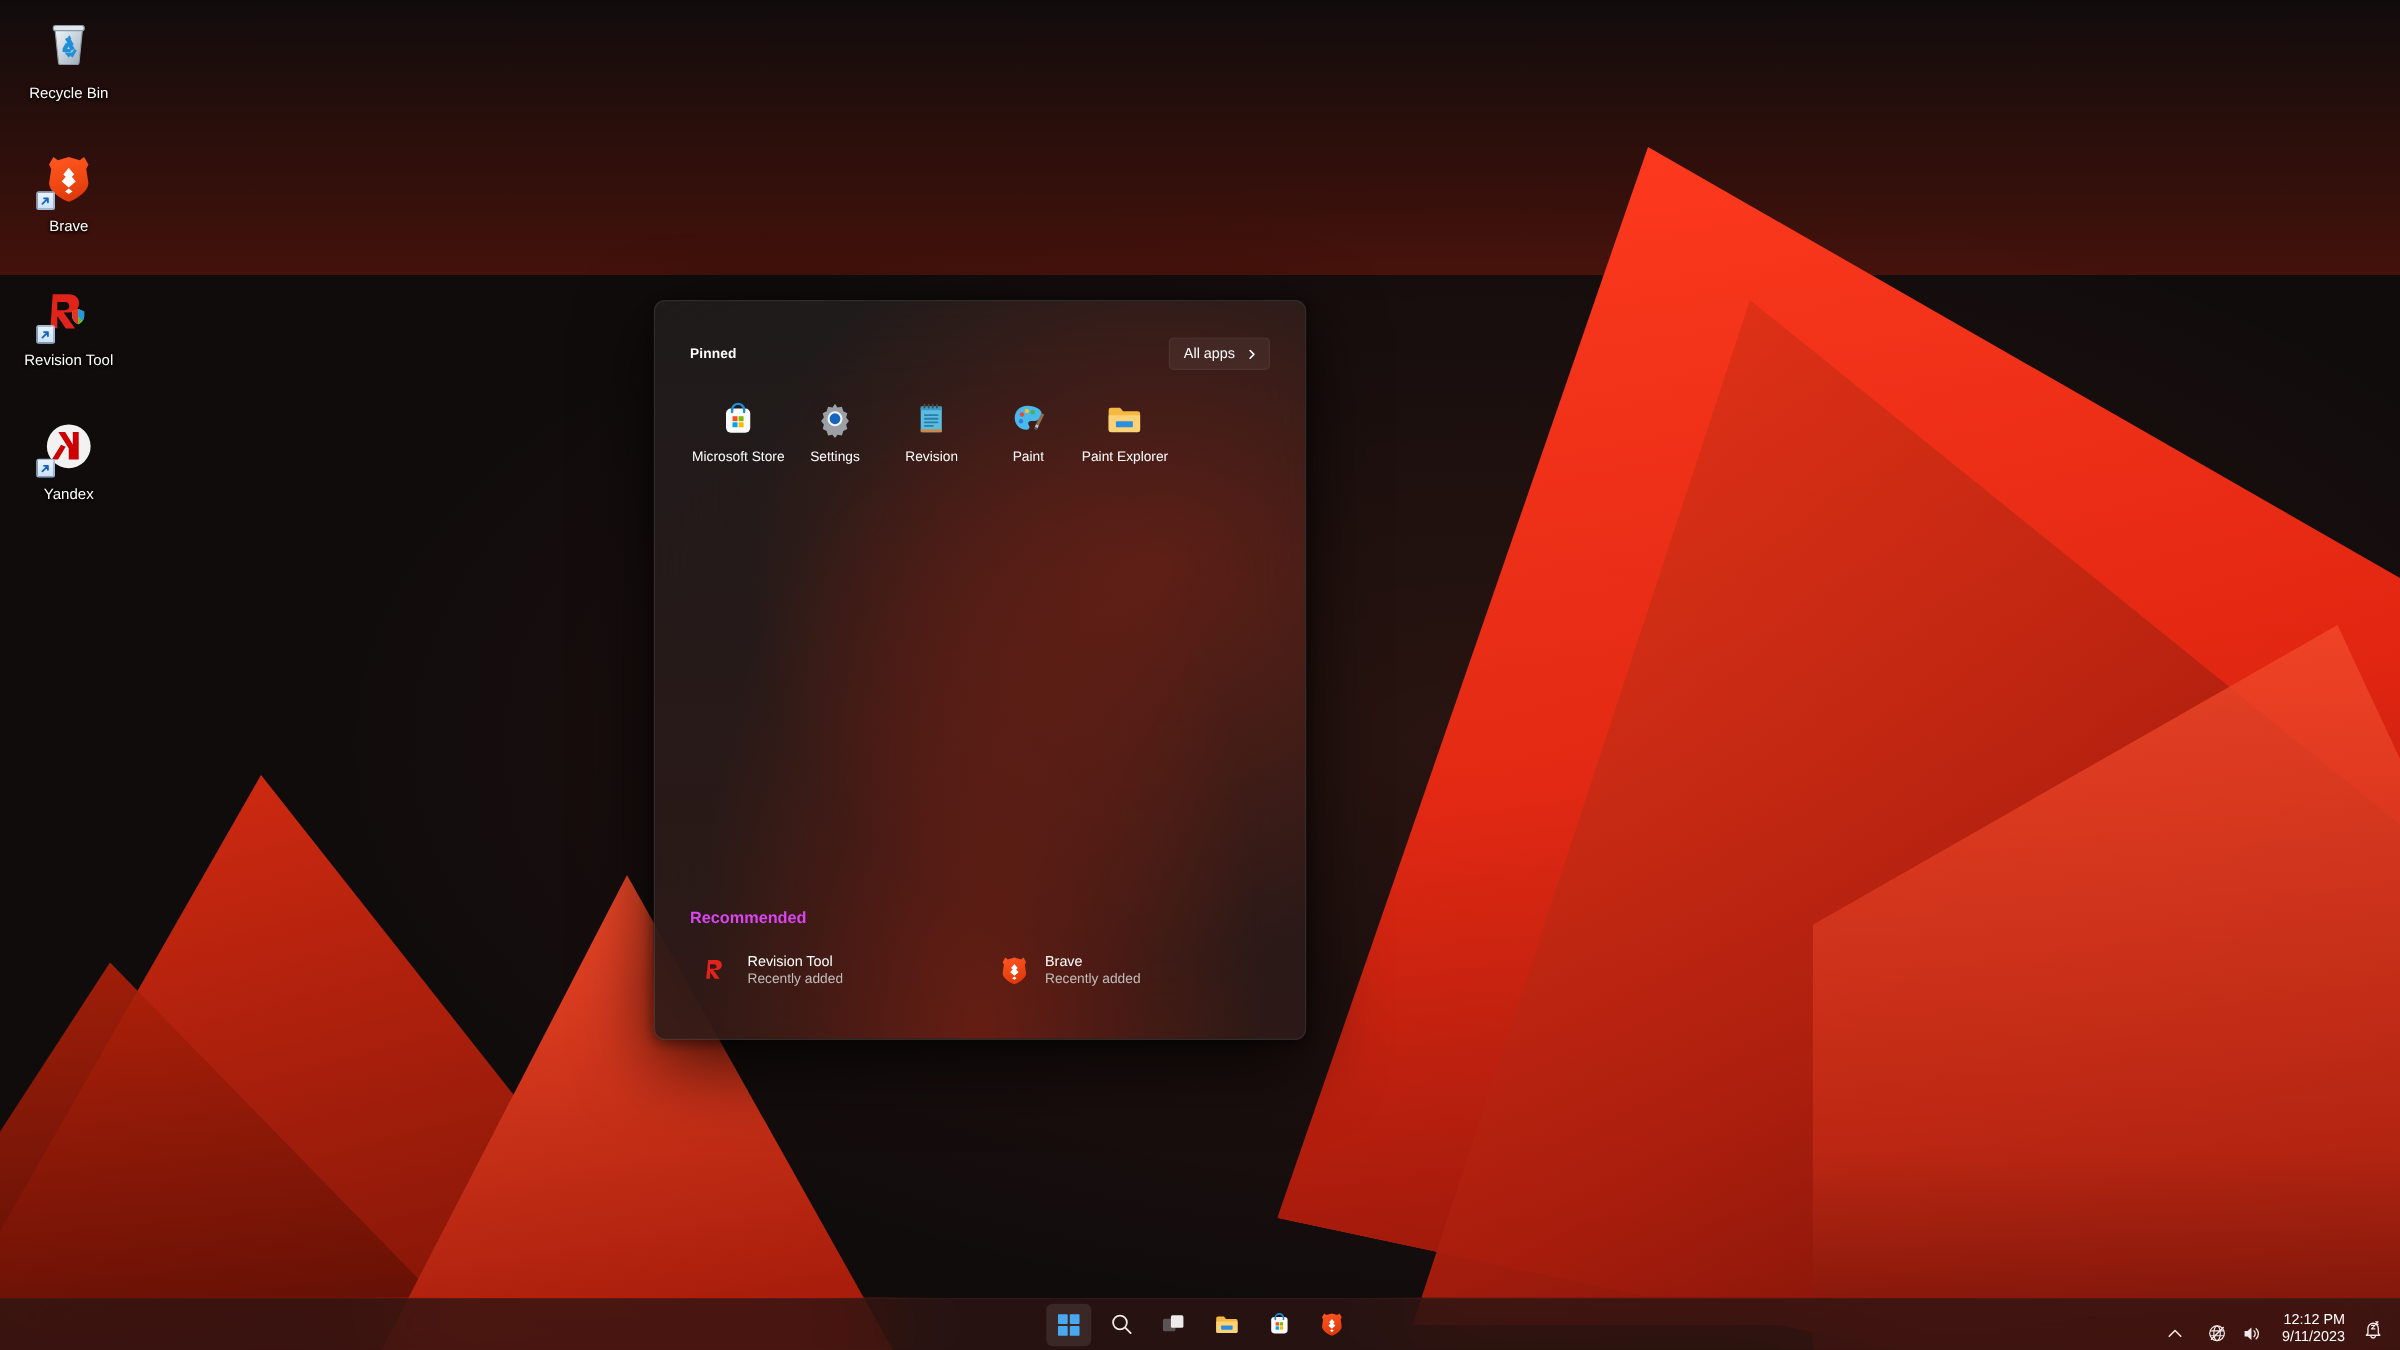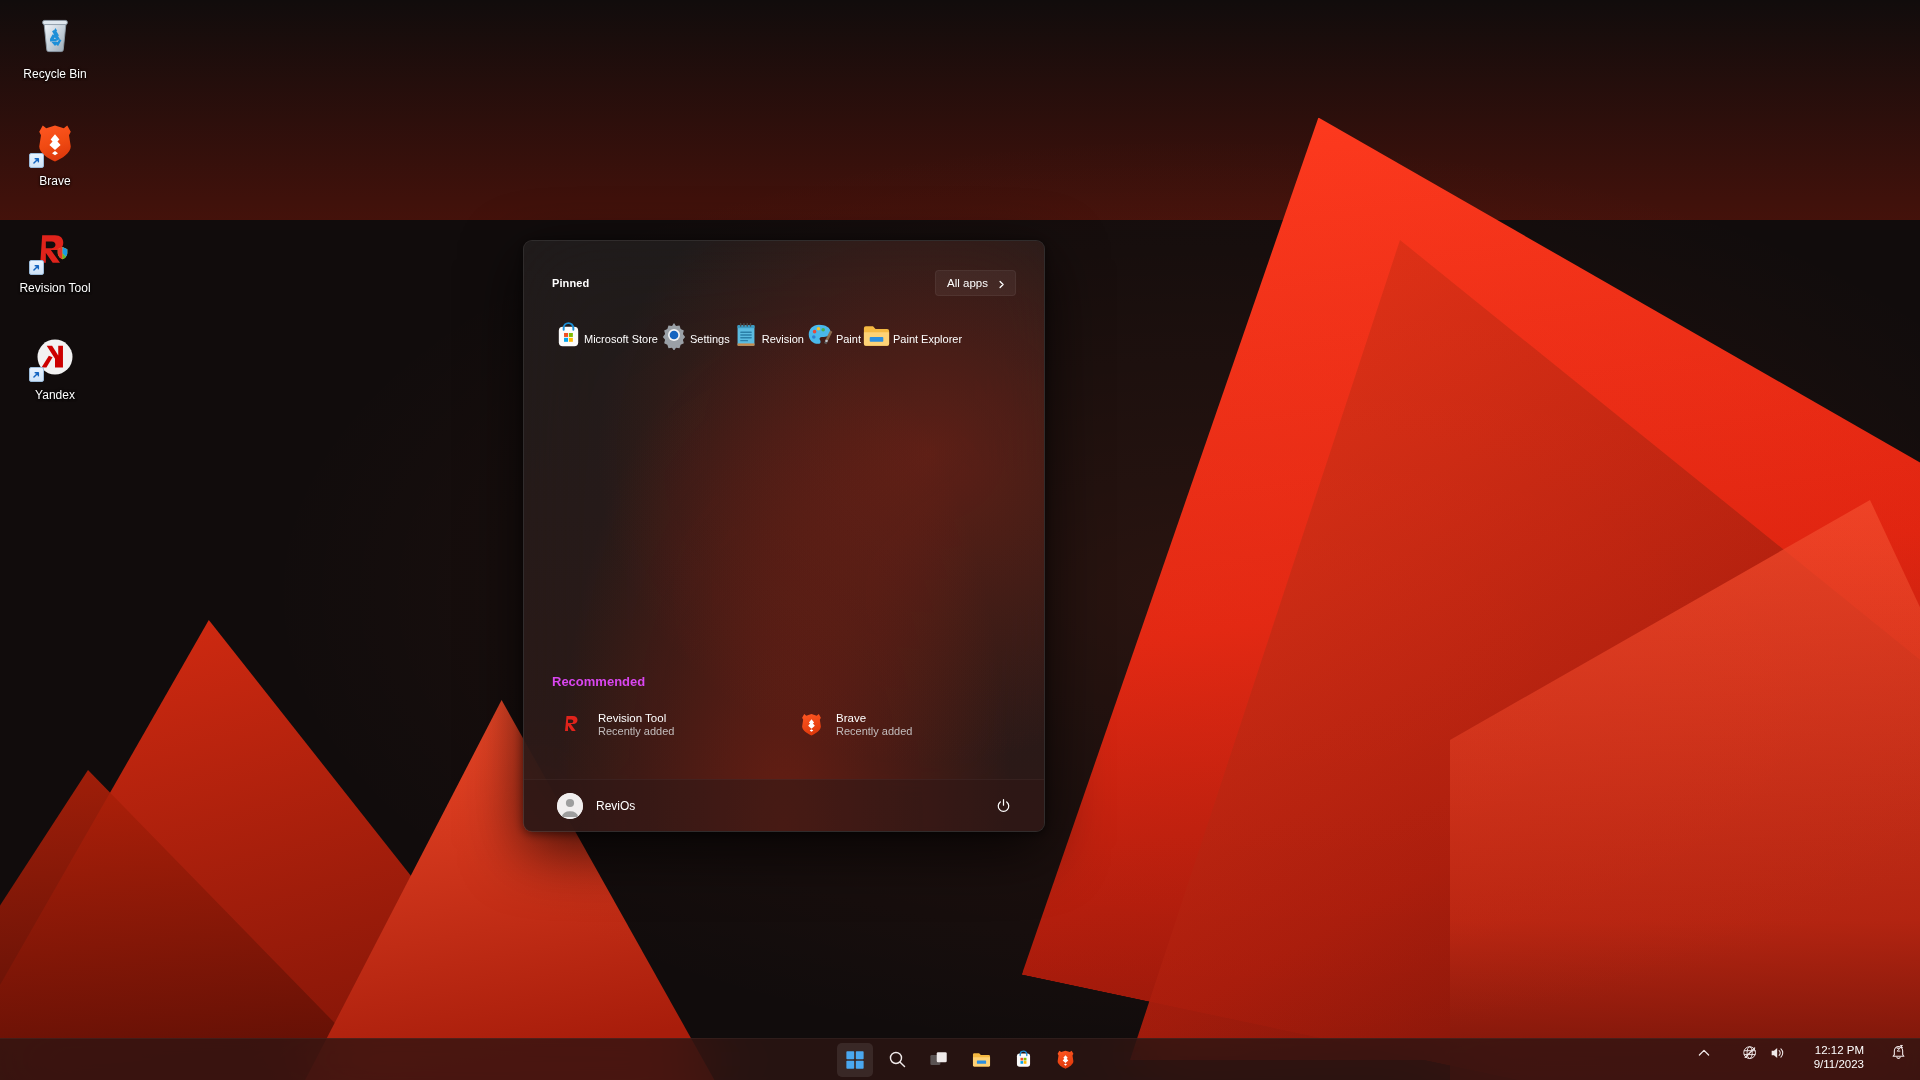--- a/index.html
+++ b/index.html
@@ -160,21 +160,21 @@
   .allapps-btn .chev { width:9px; height:9px; color:#ffffff; }
 
   
   .pinned-grid {
     margin:14px 28px 0;
     display:grid;
     grid-template-columns:repeat(6, 1fr);
     row-gap:6px;
   }
   .pin-item {
-    display:flex; flex-direction:row; align-items:center;
+    display:flex; flex-direction:column; align-items:center;
     padding:9px 0 8px; border-radius:5px; cursor:default;
   }
   .pin-item .pin-ico { width:32px; height:32px; display:flex; align-items:center; justify-content:center; }
   .pin-item .pin-lbl {
     margin-top:9px; font-size:11px; color:#ffffff;
     text-align:center; line-height:13px;
     max-width:86px; overflow:hidden; white-space:nowrap; text-overflow:ellipsis;
   }
 
   
@@ -234,21 +234,21 @@
   .tb-btn {
     width:36px; height:34px; border-radius:5px;
     display:flex; align-items:center; justify-content:center;
     cursor:default; position:relative;
   }
   .tb-btn.active { background:rgba(255,255,255,.09); }
   .tb-btn .ic { width:22px; height:22px; display:flex; align-items:center; justify-content:center; }
 
   .tb-right {
     position:absolute; right:8px;
-    display:flex; align-items:flex-start; gap:12px; height:42px;
+    display:flex; align-items:flex-end; gap:0; height:42px;
   }
   .tray-group {
     display:flex; align-items:center; gap:11px;
     padding:6px 9px; border-radius:5px; cursor:default;
   }
   .tray-ic { width:16px; height:16px; color:#f0e8e8; display:flex; align-items:center; justify-content:center; }
   .tb-clock {
     display:flex; flex-direction:column; align-items:flex-end;
     justify-content:center; gap:0;
     padding:4px 8px; border-radius:5px; cursor:default;
@@ -504,38 +504,20 @@
             <div class="rec-name">Brave</div>
             <div class="rec-sub">Recently added</div>
           </div>
         </div>
 
       </div>
 
       <div style="height:34px"></div>
     </div>
 
-    <div class="sm-footer">
-      <div class="sm-user">
-        <div class="avatar">
-          <svg viewBox="0 0 26 26">
-            <circle cx="13" cy="13" r="13" fill="#f1eeee"></circle>
-            <circle cx="13" cy="10" r="4.1" fill="#9e9e9e"></circle>
-            <path d="M4.6 24 a8.6 7.4 0 0 1 16.8 0 z" fill="#9e9e9e"></path>
-          </svg>
-        </div>
-        <div class="uname">ReviOs</div>
-      </div>
-      <div class="power-btn">
-        <svg viewBox="0 0 16 16" fill="none" stroke="currentColor" stroke-width="1.3" stroke-linecap="round">
-          <path d="M4.6 4.2 a5.6 5.6 0 1 0 6.8 0"></path>
-          <path d="M8 1.8 V7.6"></path>
-        </svg>
-      </div>
-    </div>
   </div>
 </div>
 
 <div id="taskbar">
 
   <div class="tb-center">
 
     <div class="tb-btn active">
       <span class="ic">
         <svg viewBox="0 0 22 22" width="20" height="20">

